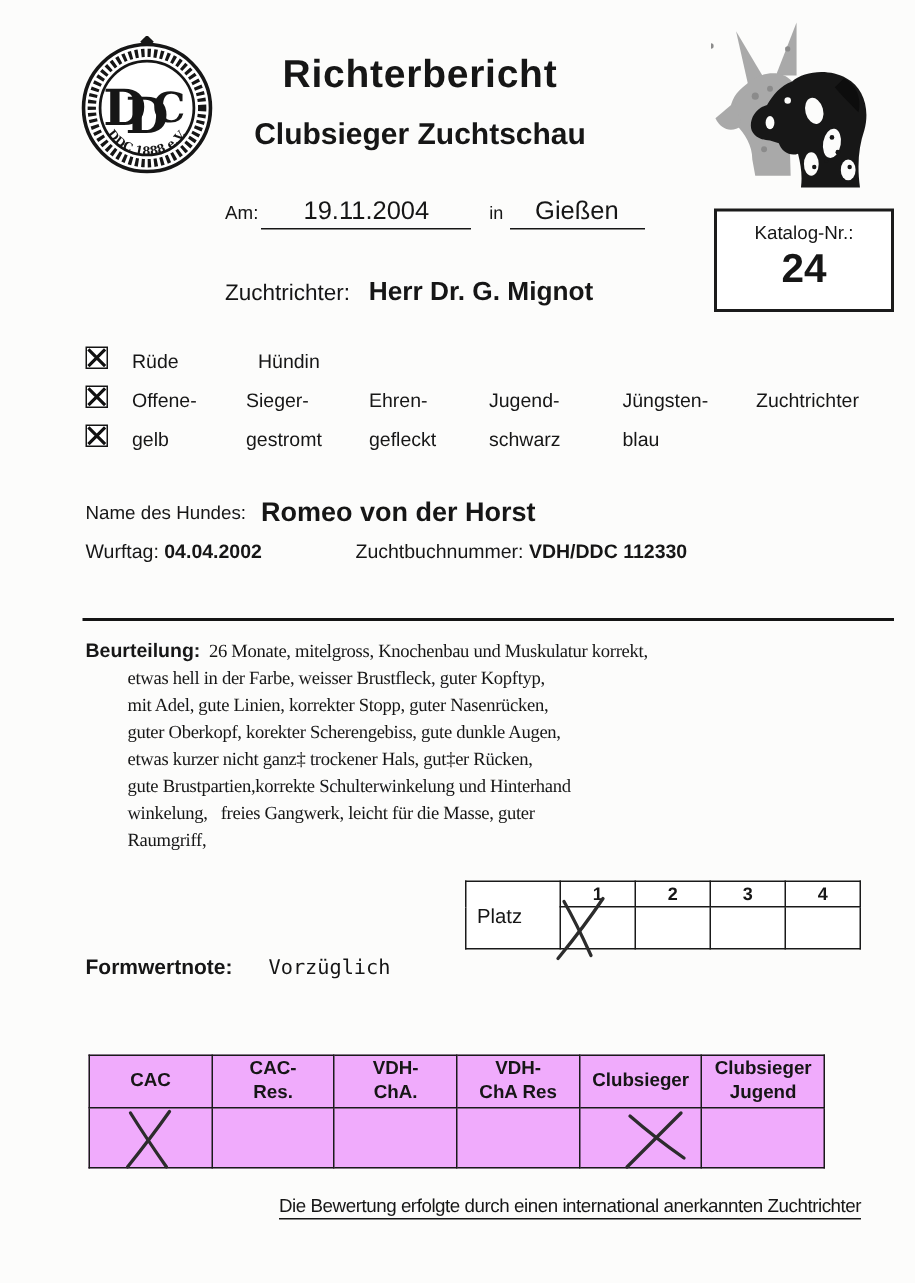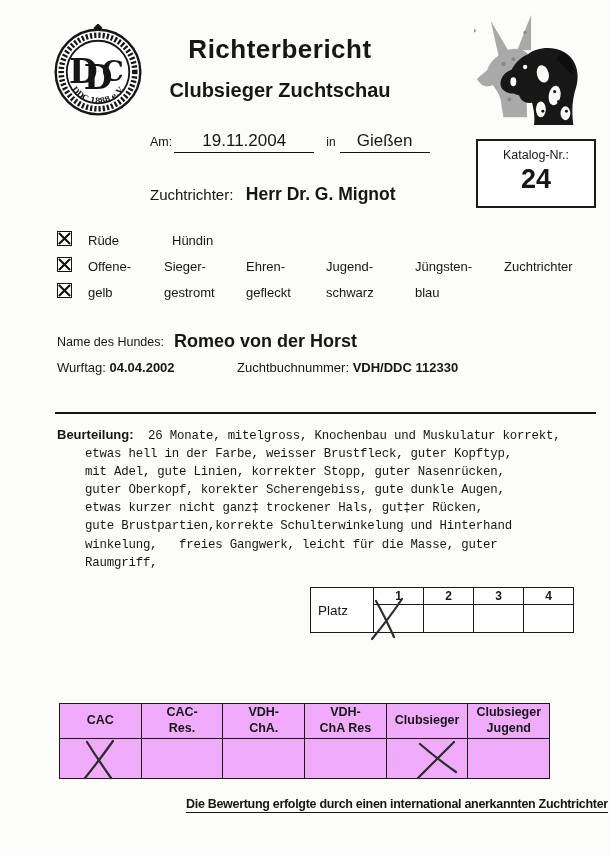--- a/index.html
+++ b/index.html
@@ -46,21 +46,21 @@
   .birth-line { position:absolute; left:57px; top:360px; width:540px; font-size:13px; }
   .studbook { position:absolute; left:180px; top:0; }
   .owner-line { position:absolute; left:57px; top:385px; font-size:13px; }
   .bv { font-weight:bold; }
 
   .divider { position:absolute; left:55px; top:412px; width:541px; height:2px; background:#151515; }
 
   
   .evaluation { position:absolute; left:57px; top:425px; width:548px; padding-left:28px; }
   .eval-label { font-size:13px; font-weight:bold; margin-left:-28px; }
-  .eval-text { font-family:Liberation Mono, monospace; font-size:12.4px; line-height:13.1px; white-space:pre; letter-spacing:-0.2px; }
+  .eval-text { font-family:Liberation Serif, serif; font-size:12.4px; line-height:13.1px; white-space:pre; letter-spacing:-0.2px; }
 
   
   table { border-collapse:collapse; }
   .platz-table { position:absolute; left:310px; top:587px; background:#fff; }
   .platz-table td { border:1.6px solid #1a1a1a; }
   .platz-label-cell { width:63px; font-size:13.5px; padding-left:7px; }
   .platz-head { width:50px; height:17px; text-align:center; font-size:12px; font-weight:bold; }
   .platz-cell { height:28px; }
 
   .grade-line { position:absolute; left:57px; top:636px; display:flex; align-items:baseline; }
@@ -71,21 +71,21 @@
   .awards-table { position:absolute; left:59px; top:703px; background:#f0abfc; }
   .awards-table td { border:1.7px solid #1a1a1a; }
   .award-head { width:81.7px; height:35px; text-align:center; vertical-align:middle; font-size:12.5px; font-weight:bold; white-space:pre-line; line-height:1.25; }
   .award-cell { height:40px; }
 
   .handx { position:absolute; pointer-events:none; }
   .platz-x { left:366px; top:593px; }
   .cac-x { left:79px; top:738px; }
   .clubsieger-x { left:412px; top:736px; }
 
-  .footer-note { position:absolute; left:186px; top:797px; font-size:12.5px; letter-spacing:-0.3px; border-bottom:1.5px solid #161616; padding-bottom:1px;font-weight:bold; }
+  .footer-note { position:absolute; left:186px; top:797px; font-size:12.5px; letter-spacing:-0.3px; border-bottom:1.5px solid #161616; padding-bottom:1px; }
 </style>
 </head>
 <body>
 
 <div class="page">
 
   <svg class="logo" width="92" height="97" viewBox="0 0 100 105">
     <rect x="46.5" y="0.5" width="7" height="7" transform="rotate(45 50 4)" fill="#161616"></rect>
     <circle cx="50" cy="52" r="46" fill="#fff" stroke="#161616" stroke-width="2.6"></circle>
     <circle cx="50" cy="52" r="40" fill="none" stroke="#161616" stroke-width="6" stroke-dasharray="2.4 2.2"></circle>
@@ -247,20 +247,24 @@
         <td class="platz-cell"></td>
       </tr>
     </tbody>
   </table>
 
   <svg class="handx platz-x" width="48" height="48" viewBox="0 0 48 48">
     <path d="M10,8 Q18,22 28,44" fill="none" stroke="#2c2c2c" stroke-width="2.2" stroke-linecap="round"></path>
     <path d="M36,6 Q24,24 6,46" fill="none" stroke="#2c2c2c" stroke-width="2.2" stroke-linecap="round"></path>
   </svg>
 
+  <div class="grade-line">
+    <span class="grade-label">Formwertnote:</span>
+    <span class="grade-value">Vorzüglich</span>
+  </div>
 
   <table class="awards-table">
     <colgroup>
         <col style="width:81.7px">
         <col style="width:81.7px">
         <col style="width:81.7px">
         <col style="width:81.7px">
         <col style="width:81.7px">
         <col style="width:81.7px">
       </colgroup>

